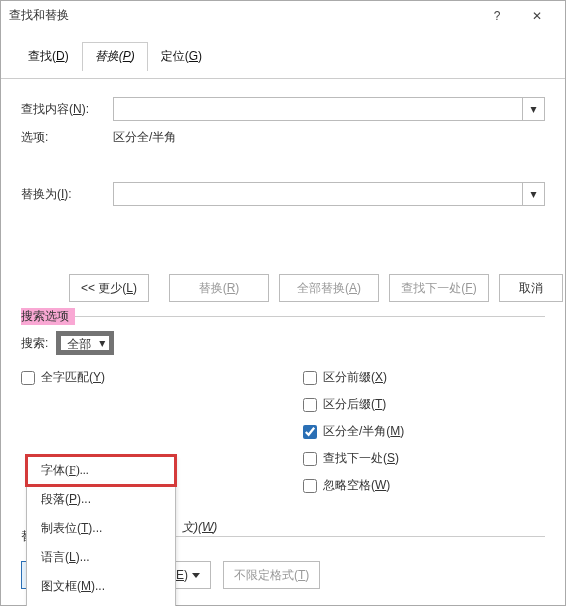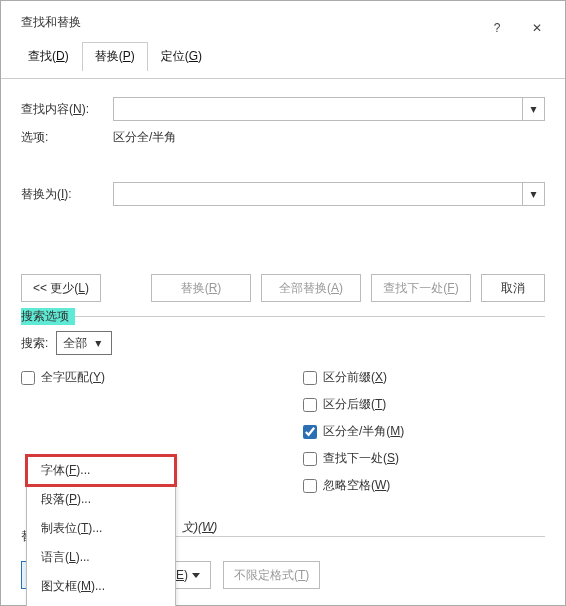--- a/index.html
+++ b/index.html
@@ -14,24 +14,23 @@
     width: 566px;
     height: 606px;
     background: #fff;
     border: 1px solid #aaa;
     display: flex;
     flex-direction: column;
   }
   .titlebar {
     height: 30px;
     display: flex;
-    align-items: flex-start;
-    padding: 13px 8px;
+    align-items: center;
+    padding: 0 8px;
     border-bottom: 1px solid transparent;
-    margin-left: 12px;
   }
   .titlebar .title { flex: 1; }
   .titlebar .winbtn {
     width: 40px;
     height: 28px;
     display: flex;
     align-items: center;
     justify-content: center;
     color: #444;
   }
@@ -45,20 +44,21 @@
     padding: 5px 12px 6px 12px;
     border: 1px solid transparent;
     border-bottom: none;
     color: #111;
     position: relative;
     top: 1px;
   }
   .tab.active {
     border-color: #ccc;
     background: #fff;
+    font-style: italic;
   }
   .tab .ul { text-decoration: underline; }
   .content {
     padding: 18px 20px 10px 20px;
     flex: 1;
     position: relative;
   }
   .row {
     display: flex;
     align-items: center;
@@ -112,35 +112,35 @@
     border: none;
     border-top: 1px solid #ccc;
     margin-top: 14px;
     position: relative;
     padding-top: 14px;
   }
   .fieldset .legend {
     position: absolute;
     top: -9px;
     left: 0;
-    background: #5eead4;
+    background: #f9a8d4;
     padding-right: 6px;
     color: #333;
   }
   .search-row {
     display: flex;
     align-items: center;
     margin-bottom: 14px;
   }
   .select {
     height: 24px;
-    border: 1px solid #737373;
+    border: 5px solid #737373;
     padding: 0 4px 0 6px;
     display: flex;
-    align-items: center;
+    align-items: flex-start;
     gap: 8px;
     min-width: 56px;
   }
   .checks-area {
     display: flex;
     position: relative;
   }
   .checks-col {
     width: 50%;
     display: flex;
@@ -173,20 +173,21 @@
     box-shadow: 1px 2px 4px rgba(0,0,0,.12);
     z-index: 5;
   }
   .format-menu .mi {
     padding: 6px 14px;
   }
   .format-menu .mi .ul { text-decoration: underline; }
   .format-menu .mi.hl {
     outline: 3px solid #d43a3a;
     outline-offset: -1px;
+    font-family: Liberation Serif, serif;
   }
   .below-menu {
     position: absolute;
     left: 181px;
     top: 440px;
     z-index: 3;
     font-style: italic;
   }
   .truncated-lbl {
     color: #333;
@@ -274,21 +275,21 @@
         <input type="text" value="" style="">
         <div class="dd">
             <span>▾</span>
           </div>
       </div>
     </div>
 
     <div class="spacer-v"></div>
 
     <div class="buttons-row">
-      <div class="btn" style="min-width:80px;">
+      <div class="btn" style="min-width:80px;margin-left:48px;">
         <span>&lt;&lt; 更少(</span>
           <span class="ul">L</span>
           <span>)</span>
       </div>
       <div style="flex:1"></div>
       <div class="btn disabled">
         <span>替换(</span>
           <span class="ul">R</span>
           <span>)</span>
       </div>

